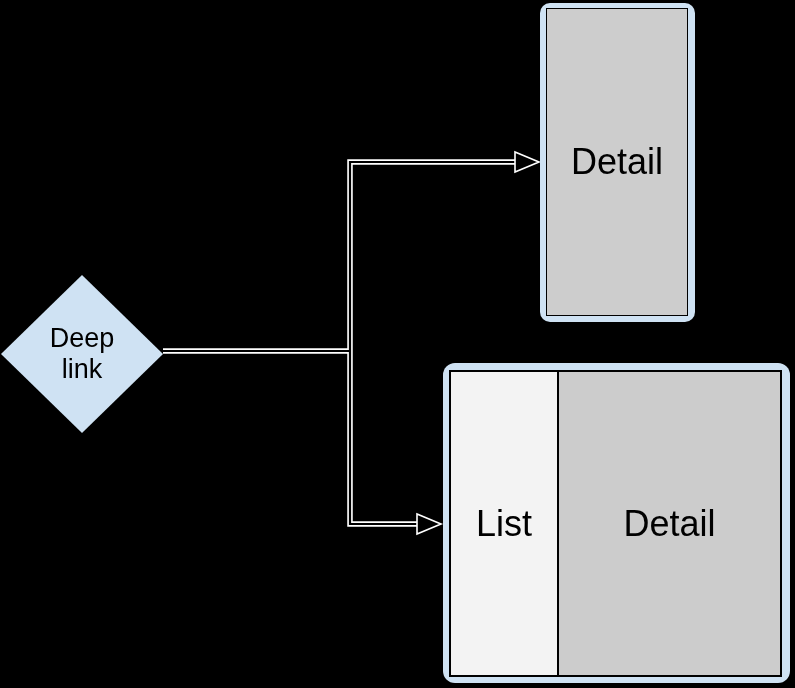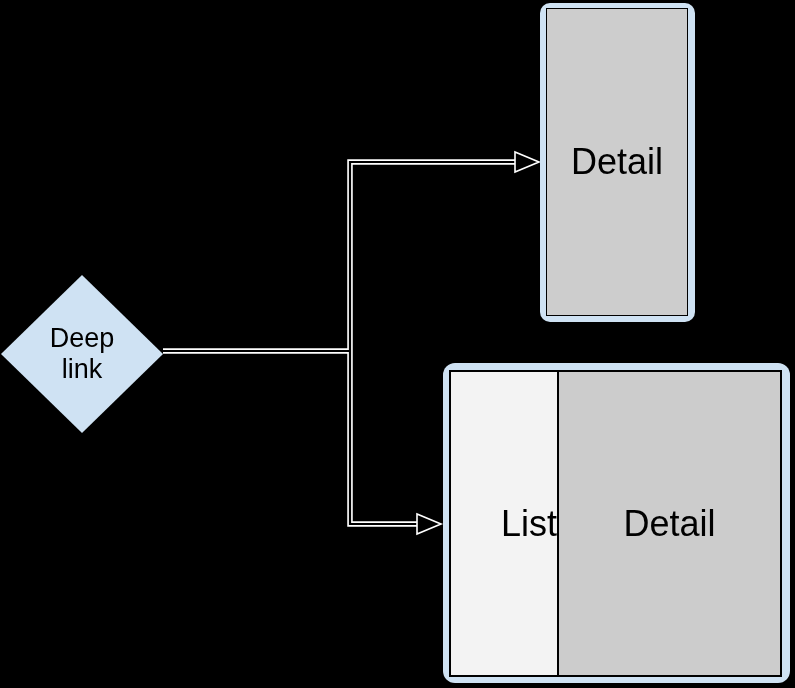--- a/index.html
+++ b/index.html
@@ -35,21 +35,21 @@
   .tablet{
     position:absolute;left:443px;top:363px;width:347px;height:320px;
     background:#cfe2f3;border-radius:12px;
   }
   .tablet-screen{
     position:absolute;top:7px;bottom:6px;left:6px;right:8px;
     border:2px solid #000;
     display:flex;
   }
   .pane{display:flex;align-items:center;justify-content:center;font-size:36px;}
-  .list-pane{width:106px;background:#f3f3f3;border-right:2px solid #000;justify-content:flex-end;}
+  .list-pane{width:106px;background:#f3f3f3;border-right:2px solid #000;}
   .detail-pane{flex:1;background:#cccccc;}
 </style>
 </head>
 <body>
 
 <div class="stage">
 
   <svg class="connector-layer" width="795" height="688" viewBox="0 0 795 688">
     <path class="wire-outline" d="M163 351 H350 V162 H518 M350 351 V524 H420"></path>
     <path class="wire-core" d="M163 351 H350 V162 H518 M350 351 V524 H420"></path>

